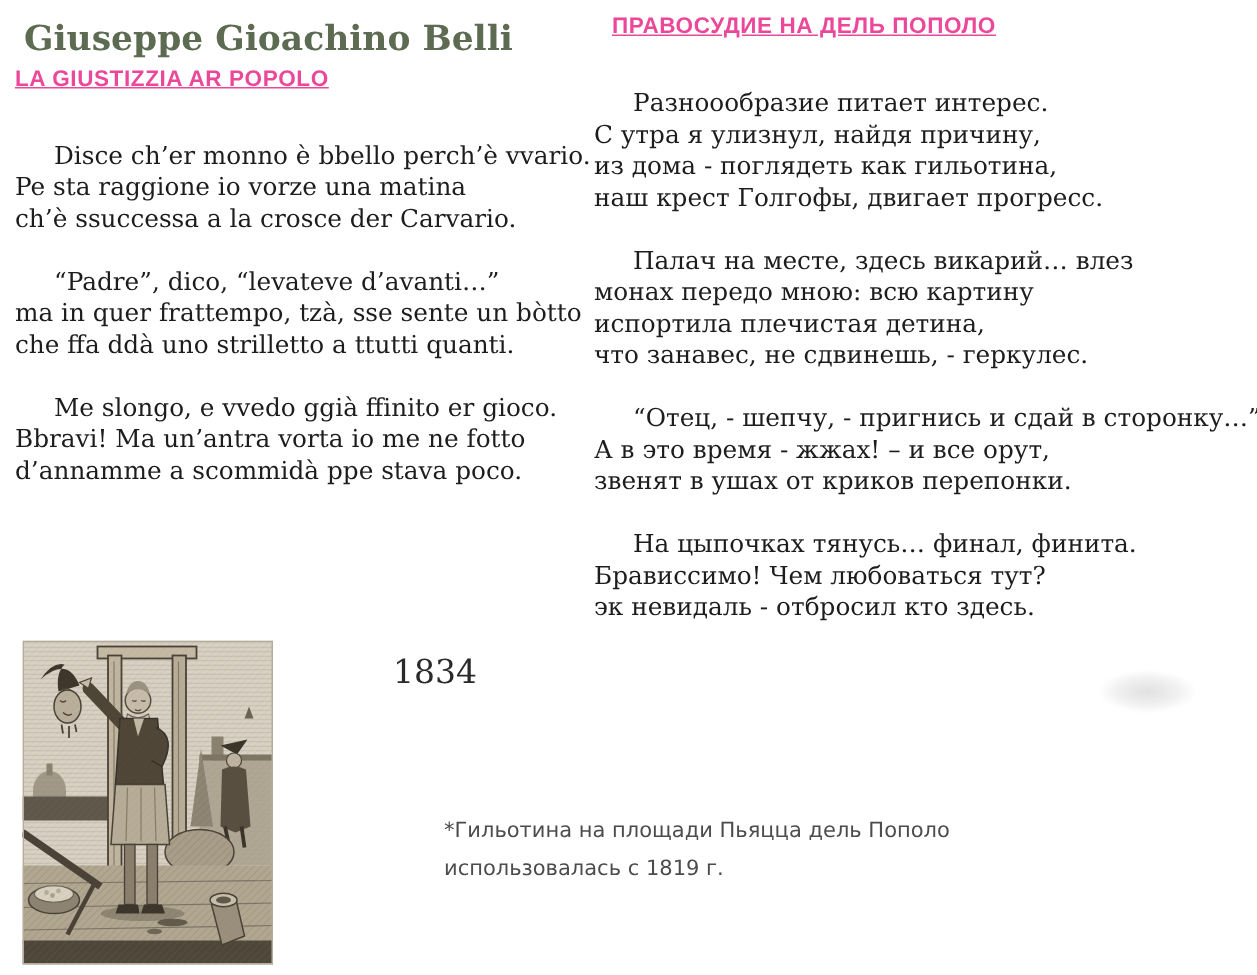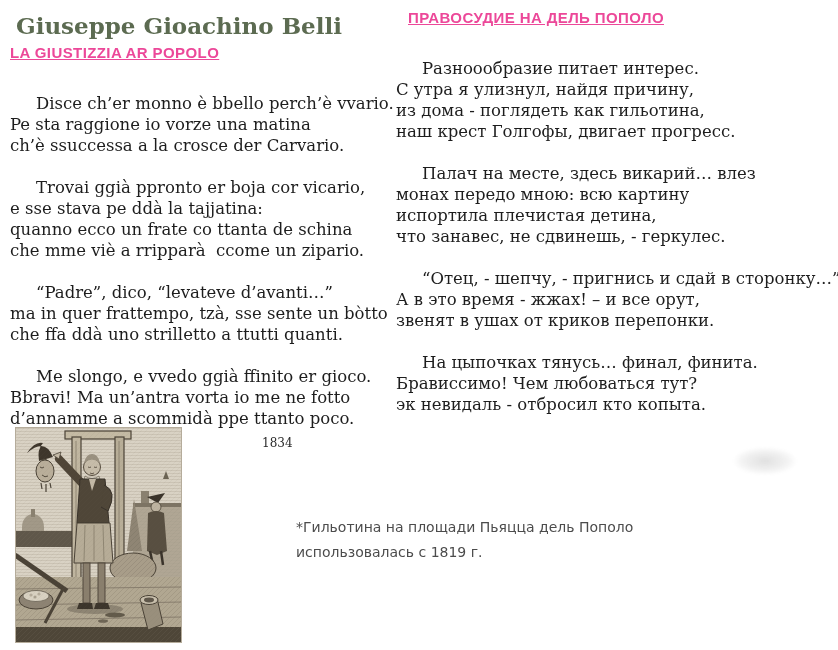--- a/index.html
+++ b/index.html
@@ -58,28 +58,28 @@
     height: 216px;
     margin: 0;
   }
   .engraving svg { display: block; }
 
   .year {
     position: absolute;
     left: 262px;
     top: 436px;
     font-family: "DejaVu Serif", "Liberation Serif", serif;
-    font-size: 12px;
+    font-size: 22px;
     color: #2a2a2a;
     font-variant-numeric: oldstyle-nums;
   }
   .footnote {
     position: absolute;
     left: 296px;
-    top: 515px;
+    top: 542px;
     font-family: "DejaVu Sans", "Liberation Sans", sans-serif;
     font-size: 14px;
     line-height: 25px;
     color: #4c4c4c;
     white-space: pre-line;
   }
   .smudge {
     position: absolute;
     left: 733px;
     top: 447px;
@@ -100,34 +100,28 @@
   <div class="col col-left">
     <h1 class="author">Giuseppe Gioachino Belli</h1>
     <h2 class="ptitle">LA GIUSTIZZIA AR POPOLO</h2>
     <div class="poem">
         <div class="stanza">
           <div class="line">Disce ch’er monno è bbello perch’è vvario.</div>
           <div class="line">Pe sta raggione io vorze una matina</div>
           <div class="line">ch’è ssuccessa a la crosce der Carvario.</div>
         </div>
         <div class="stanza">
-          <div class="line">Trovai ggià ppronto er boja cor vicario,</div>
-          <div class="line">e sse stava pe ddà la tajjatina:</div>
-          <div class="line">quanno ecco un frate co ttanta de schina</div>
-          <div class="line">che mme viè a rripparà  ccome un zipario.</div>
-        </div>
-        <div class="stanza">
           <div class="line">“Padre”, dico, “levateve d’avanti…”</div>
           <div class="line">ma in quer frattempo, tzà, sse sente un bòtto</div>
           <div class="line">che ffa ddà uno strilletto a ttutti quanti.</div>
         </div>
         <div class="stanza">
           <div class="line">Me slongo, e vvedo ggià ffinito er gioco.</div>
           <div class="line">Bbravi! Ma un’antra vorta io me ne fotto</div>
-          <div class="line">d’annamme a scommidà ppe ttanto poco.</div>
+          <div class="line">d’annamme a scommidà ppe stava poco.</div>
         </div>
       </div>
   </div>
 
   <div class="col col-right">
     <h2 class="ptitle">ПРАВОСУДИЕ НА ДЕЛЬ ПОПОЛО</h2>
     <div class="poem">
         <div class="stanza">
           <div class="line">Разноообразие питает интерес.</div>
           <div class="line">С утра я улизнул, найдя причину,</div>
@@ -141,21 +135,21 @@
           <div class="line">что занавес, не сдвинешь, - геркулес.</div>
         </div>
         <div class="stanza">
           <div class="line">“Отец, - шепчу, - пригнись и сдай в сторонку…”</div>
           <div class="line">А в это время - жжах! – и все орут,</div>
           <div class="line">звенят в ушах от криков перепонки.</div>
         </div>
         <div class="stanza">
           <div class="line">На цыпочках тянусь… финал, финита.</div>
           <div class="line">Брависсимо! Чем любоваться тут?</div>
-          <div class="line">эк невидаль - отбросил кто копыта.</div>
+          <div class="line">эк невидаль - отбросил кто здесь.</div>
         </div>
       </div>
   </div>
 
   <figure class="engraving" role="img" aria-label="Engraving: executioner holding up a severed head in front of a guillotine on Piazza del Popolo">
     <svg width="167" height="216" viewBox="0 0 167 216" xmlns="http://www.w3.org/2000/svg">
       <defs>
         <pattern id="hatchH" width="4" height="3" patternUnits="userSpaceOnUse">
           <path d="M0 1.5 H4" stroke="#b5ac9b" stroke-width="0.7"></path>
         </pattern>

